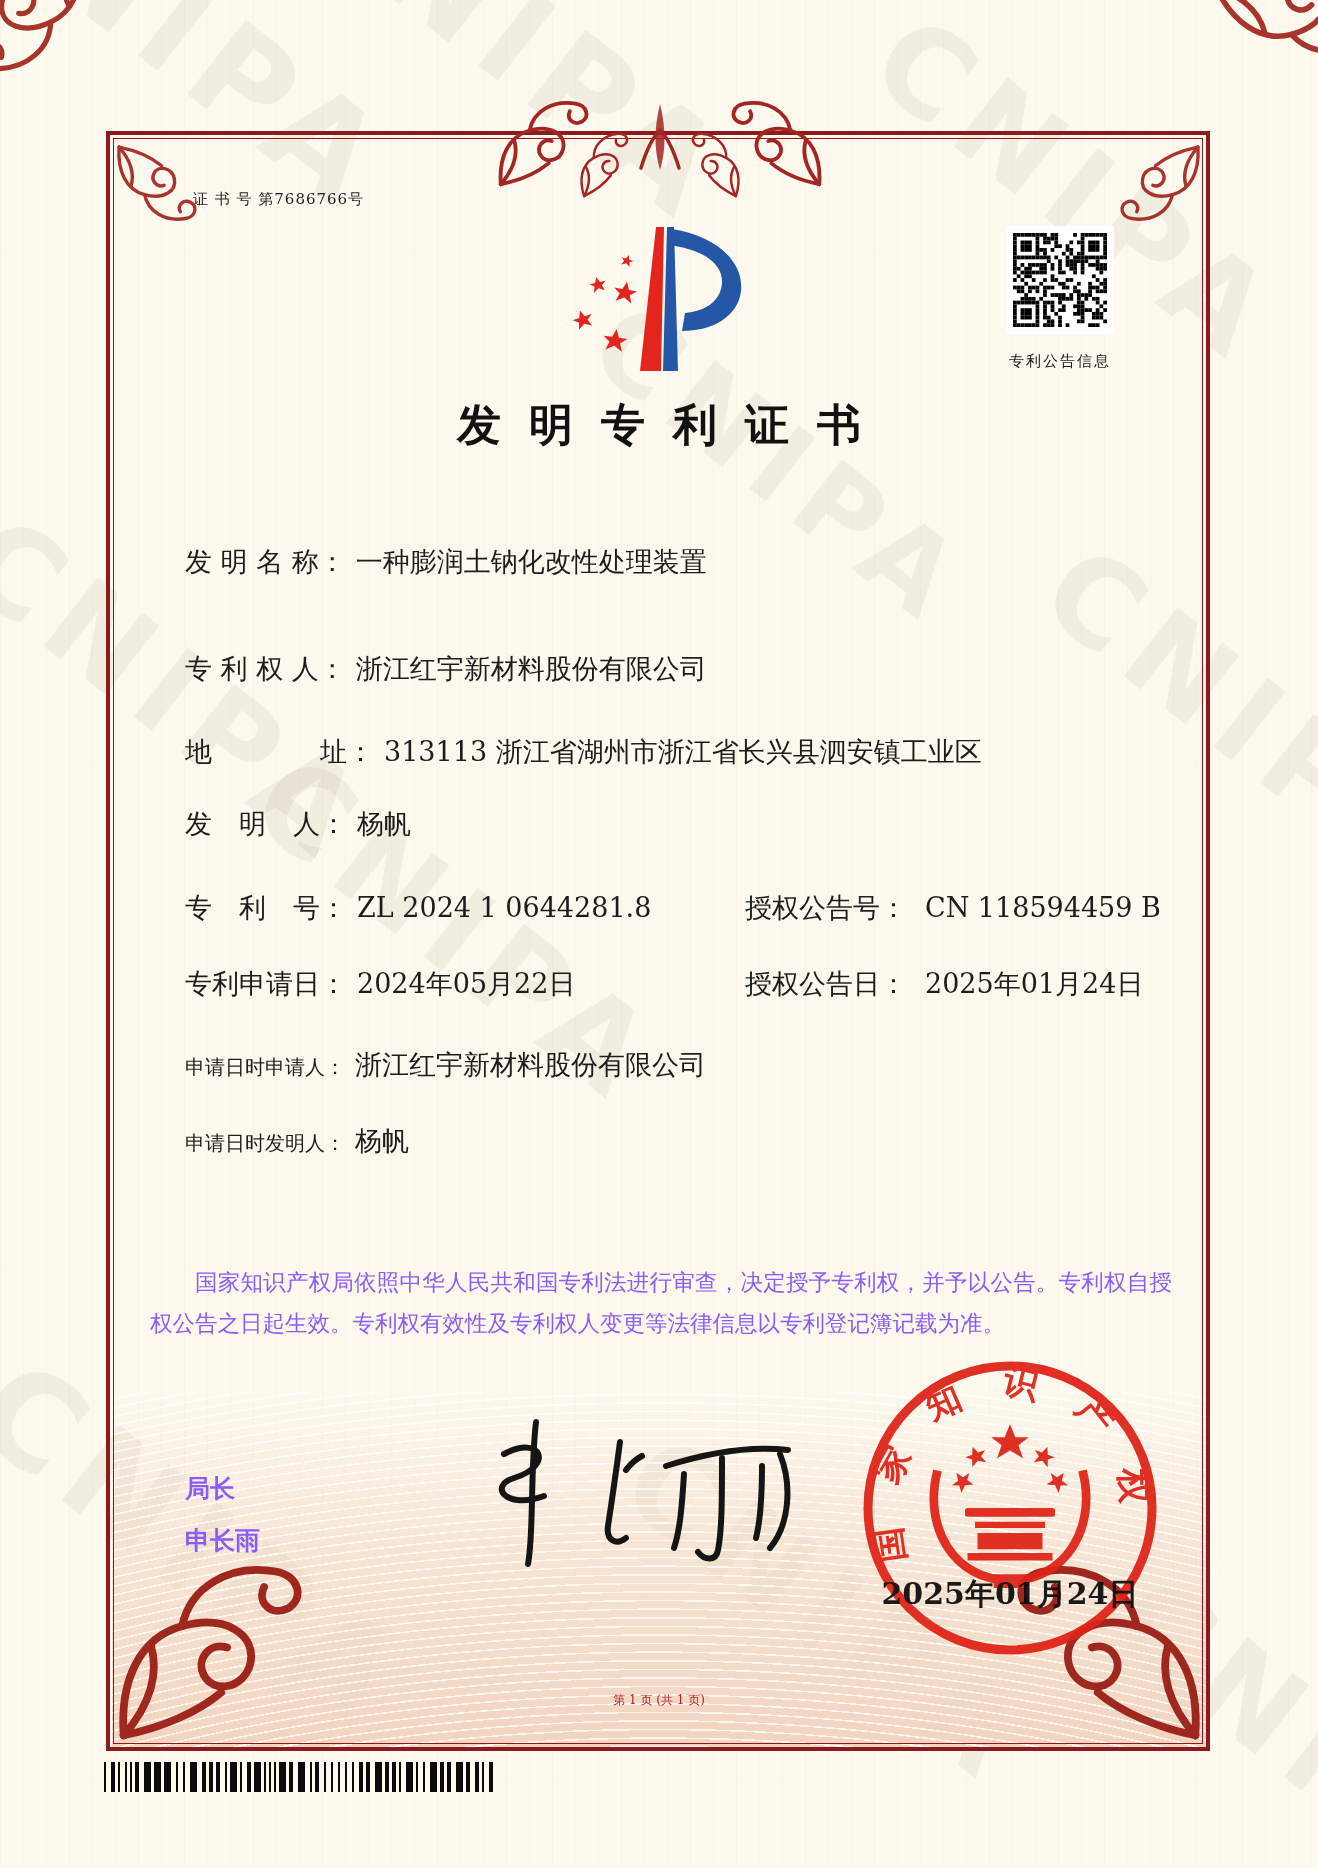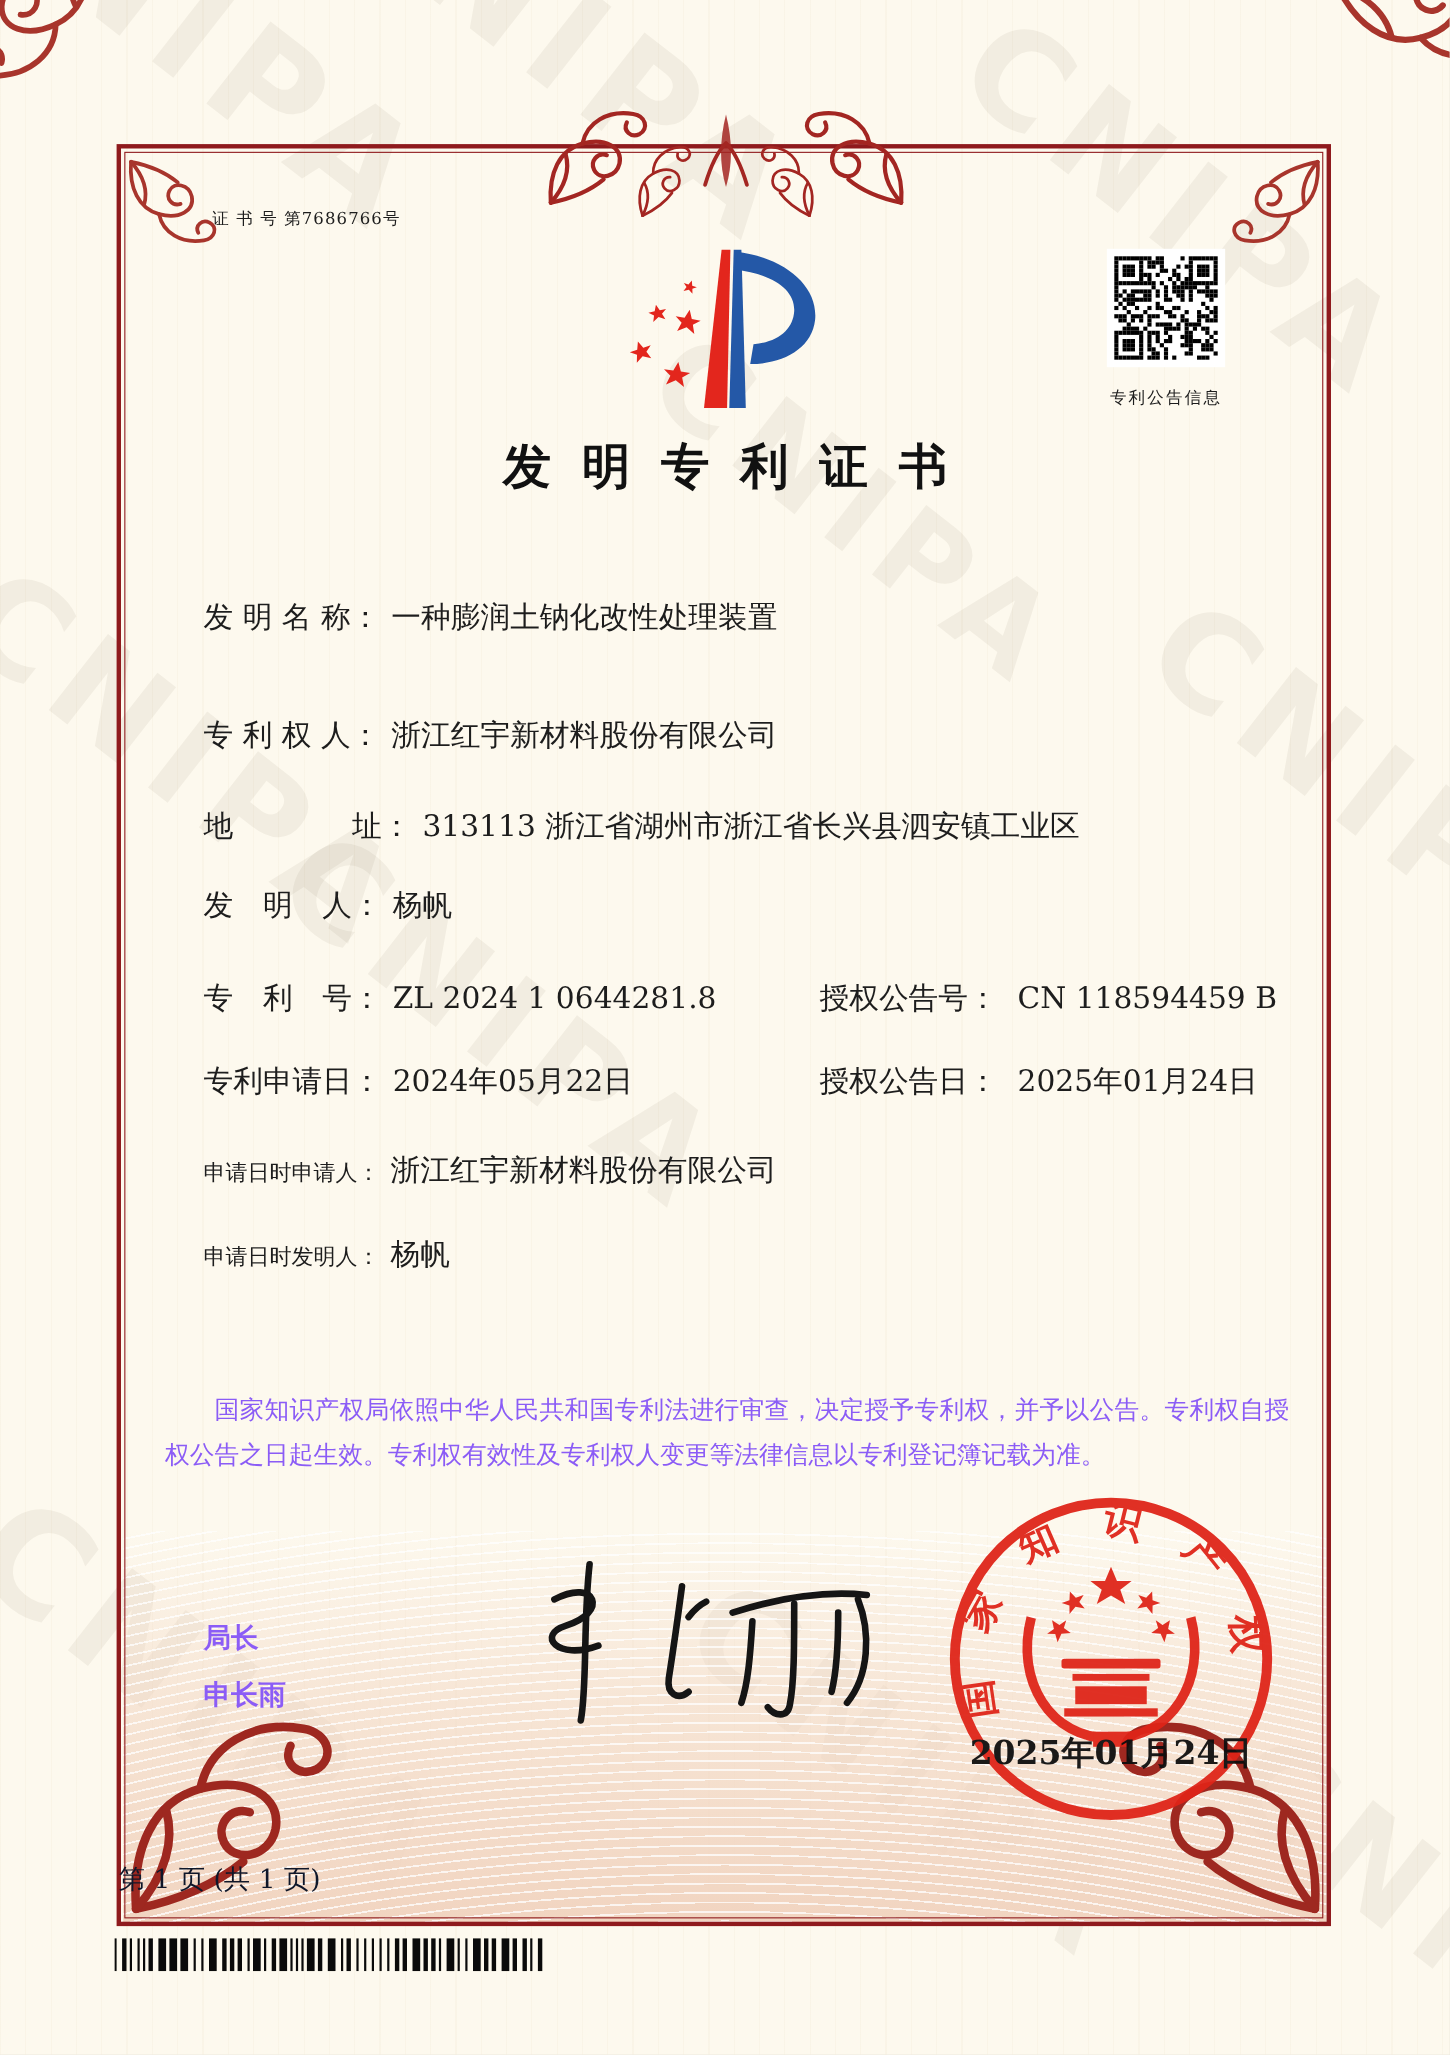--- a/index.html
+++ b/index.html
@@ -34,21 +34,21 @@
   .row .val{margin-left:10px;}
   .row.small .lbl{font-size:20px;}
   .row-r{left:745px;font-size:27px;line-height:34px;white-space:nowrap;}
   .row-r .val{margin-left:18px;}
   .statement{left:150px;top:1262px;width:1022px;font-size:22.5px;line-height:41px;
          text-indent:2em;text-align:justify;color:#8b5cf6;}
   .officer{left:185px;font-family:"DejaVu Sans","Liberation Sans",sans-serif;
          font-weight:bold;font-size:25px;color:#8b5cf6;}
   .sig{left:470px;top:1414px;}
   .seal{left:860px;top:1358px;z-index:6;opacity:.94;}
-  .footer{left:108px;top:1692px;width:1102px;font-size:24px;color:#0f172a;}
+  .footer{left:108px;top:1692px;width:1102px;text-align:center;font-size:12px;color:#b91c1c;}
   .barcode{left:104px;top:1762px;}
 </style>
 </head>
 <body>
 
 <div class="page">
 
   <svg width="0" height="0" style="position:absolute" aria-hidden="true">
     <defs>
       <symbol id="fl" viewBox="0 0 100 100">

